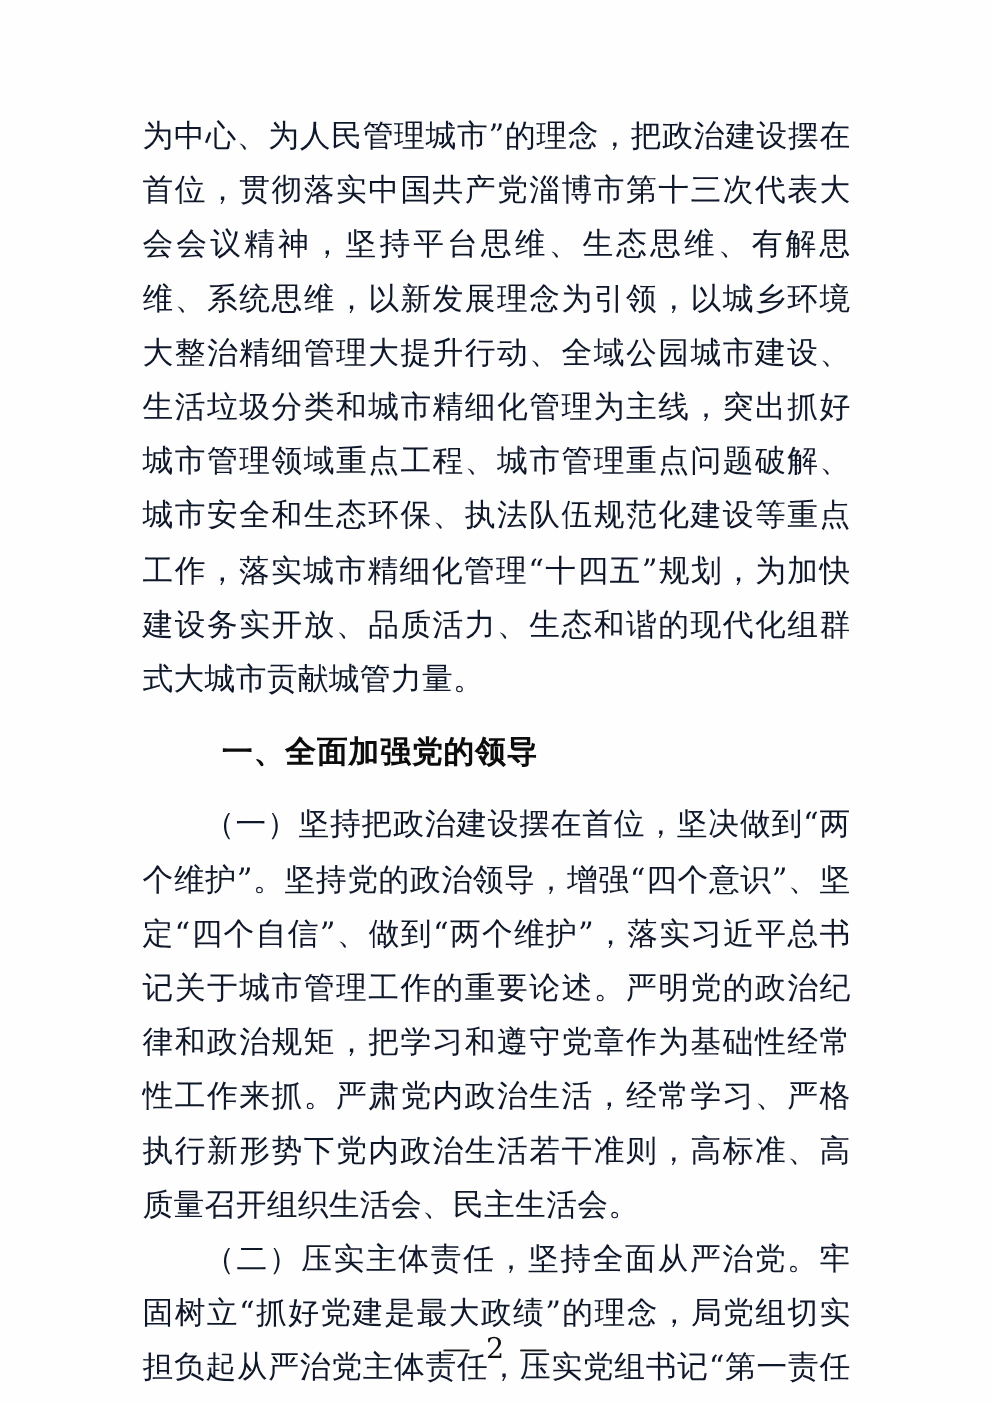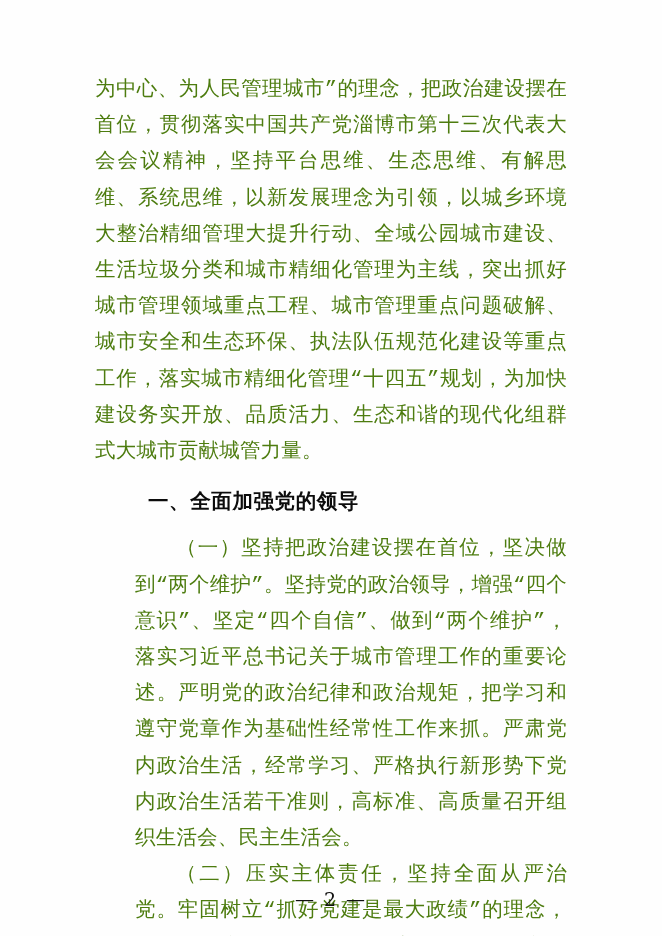--- a/index.html
+++ b/index.html
@@ -29,26 +29,24 @@
     top: 72px;
     width: 472px;
   }
   .para {
     font-size: 20.5px;
     line-height: 36.2px;
     text-align: justify;
     text-justify: inter-ideograph;
     letter-spacing: 0.2px;
     margin: 0;
-    color: #4d7c0f;
-    font-family: Liberation Mono, monospace;
+    color: #0f172a;
   }
   .para.indent {
     text-indent: 41px;
-    margin-left: 40px;
   }
   .heading {
     font-size: 20.5px;
     line-height: 36.2px;
     font-weight: bold;
     text-indent: 41px;
     margin: 12px;
     padding-top: 1px;
     color: #0c0c0c;
     letter-spacing: 0.6px;

